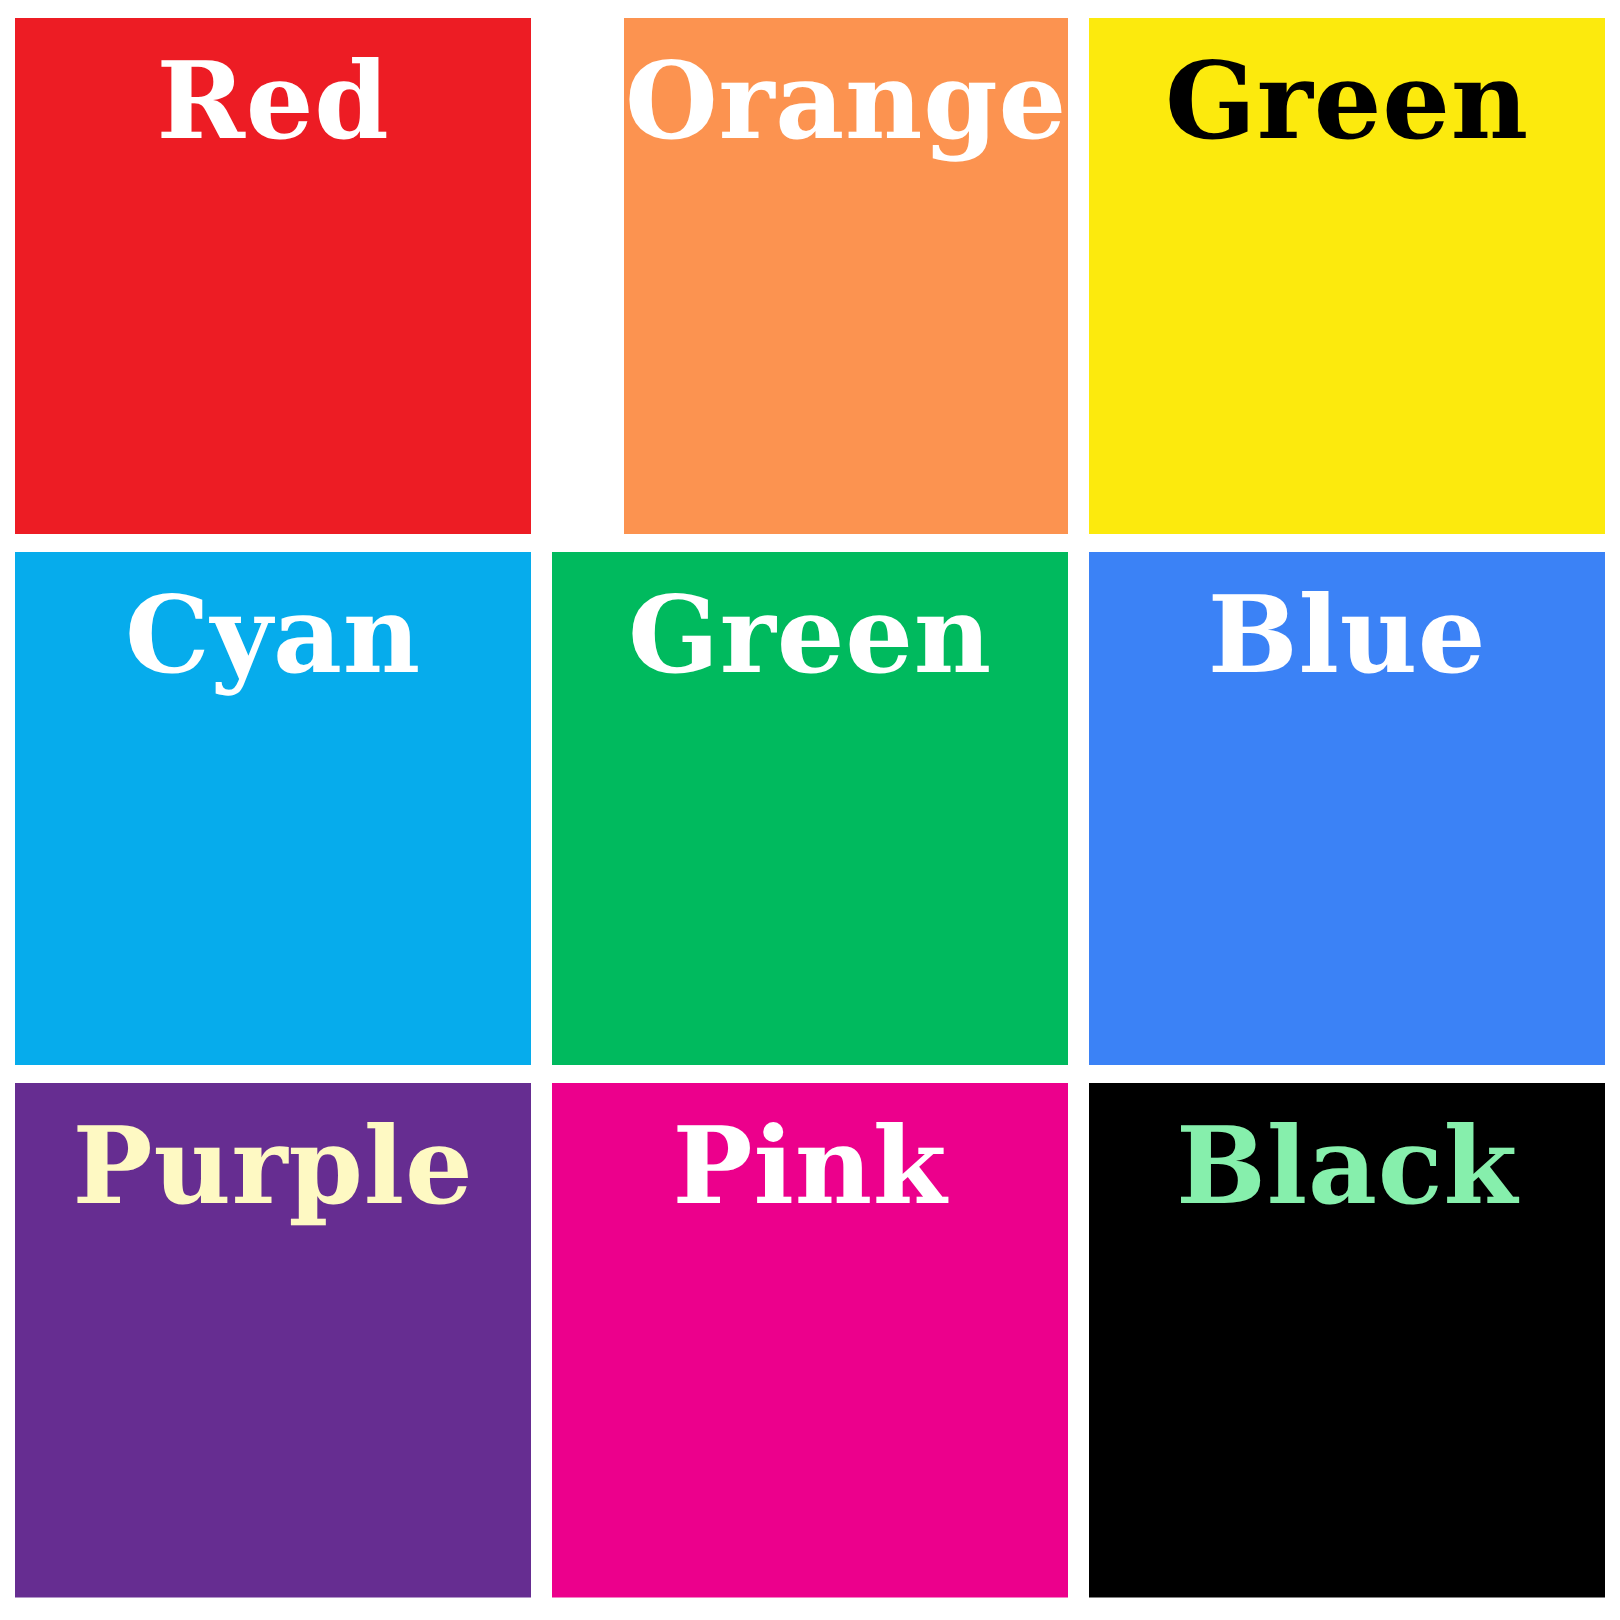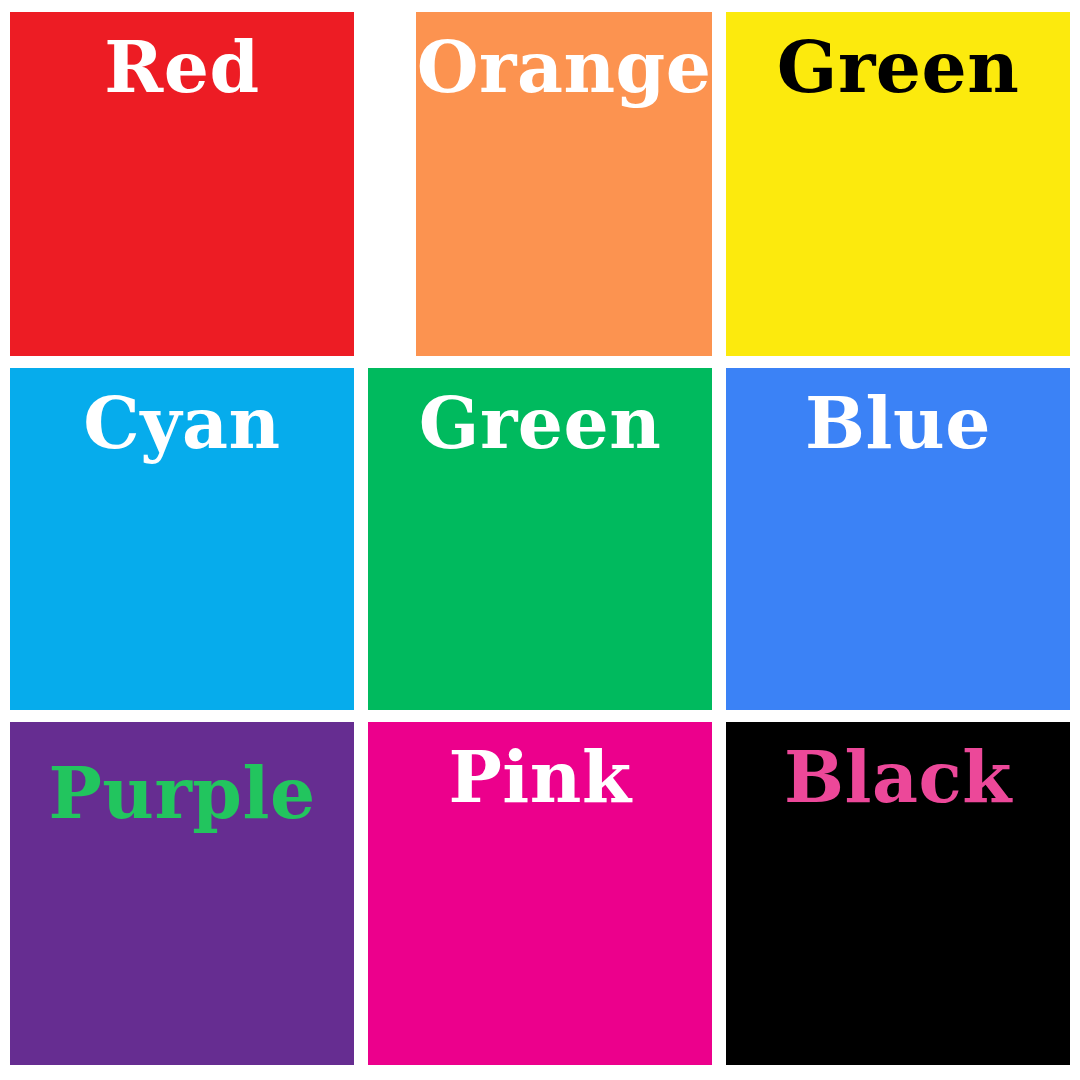--- a/index.html
+++ b/index.html
@@ -72,21 +72,21 @@
     <div class="swatch" style="background: rgb(6, 172, 236);">
       <span class="swatch-label label-light" style="color: rgb(255, 255, 255);">Cyan</span>
     </div>
     <div class="swatch" style="background: rgb(0, 186, 94);">
       <span class="swatch-label label-light" style="color: rgb(255, 255, 255);">Green</span>
     </div>
     <div class="swatch" style="background: #3b82f6;">
       <span class="swatch-label label-light" style="color: rgb(255, 255, 255);">Blue</span>
     </div>
     <div class="swatch" style="background: rgb(102, 45, 145);">
-      <span class="swatch-label label-light" style="color: #22c55e; margin-top: 16px;">Purple</span>
+      <span class="swatch-label label-light" style="color: #fef9c3;">Purple</span>
     </div>
     <div class="swatch" style="background: rgb(236, 0, 140);">
       <span class="swatch-label label-light" style="color: rgb(255, 255, 255);">Pink</span>
     </div>
     <div class="swatch" style="background: rgb(0, 0, 0);">
-      <span class="swatch-label label-light" style="color: #ec4899;">Black</span>
+      <span class="swatch-label label-light" style="color: #86efac;">Black</span>
     </div>
   </div>
 
 </body></html>

